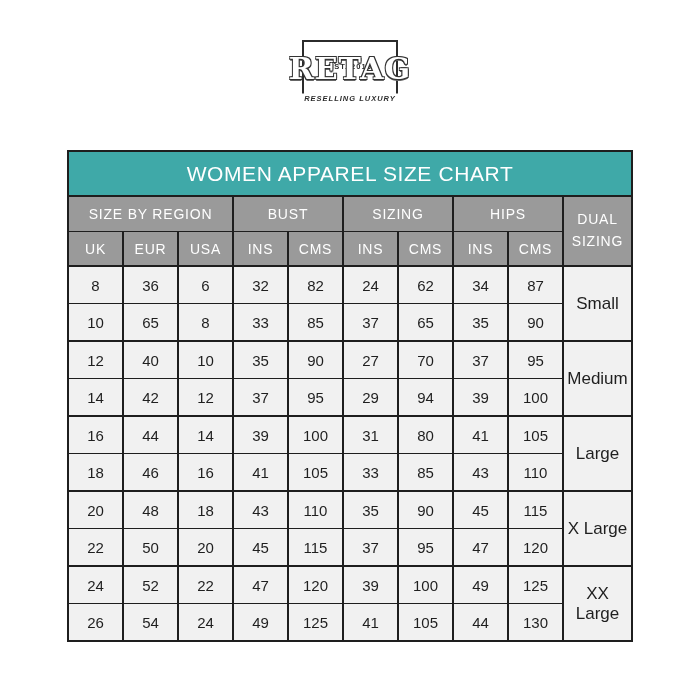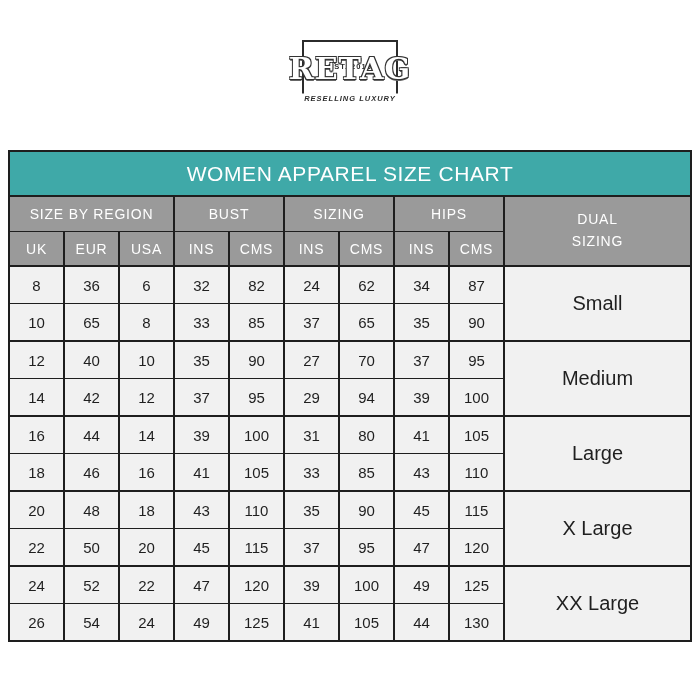--- a/index.html
+++ b/index.html
@@ -25,21 +25,21 @@
   .logo-brand {
     position:absolute; top:50%; left:50%; transform:translate(-50%,-52%);
     font-family:"DejaVu Serif", serif; font-weight:bold;
     font-size:30px; letter-spacing:1px; color:#ffffff; white-space:nowrap;
     text-shadow:-1px -1px 0 #333, 1px -1px 0 #333, -1px 1px 0 #333,
                  1px 1px 0 #333, 0 2px 0 #666;
   }
 
   
   table.size-chart {
-    width:684px; margin:52px auto 0; border-collapse:collapse;
+    width:566px; margin:52px auto 0; border-collapse:collapse;
     table-layout:fixed; background:#ffffff;padding-left:16px;
   }
   .size-chart th, .size-chart td {
     border:2px solid #1e1e1e; text-align:center; vertical-align:middle;
     padding:0; overflow:hidden;
   }
   th.title-cell {
     height:43px; background:#3FA9A8; color:#ffffff;
     font-size:21px; font-weight:500; letter-spacing:0.6px;
   }
@@ -48,21 +48,21 @@
     font-size:14px; letter-spacing:0.8px;
   }
   th.group { height:34px; border-bottom-width:1px; }
   th.sub   { height:33px; border-top-width:1px; }
   th.dualhead { white-space:pre-line; line-height:1.55;text-align:center; }
   .size-chart td {
     height:36px; background:#F1F1F1; color:#1f1f1f; font-size:15px;
   }
   tr.pair-first td:not(.dual) { border-bottom-width:1px; }
   tr.pair-second td           { border-top-width:1px; }
-  td.dual { font-size:20px;margin-top:8px; }
+  td.dual { font-size:17px;margin-top:8px; }
 </style>
 </head>
 <body>
 
 <div class="page">
 
   <div class="logo">
     <span class="logo-label est">EST. 2018</span>
     <span class="logo-brand">RETAG</span>
     <span class="logo-label tag">RESELLING LUXURY</span>

